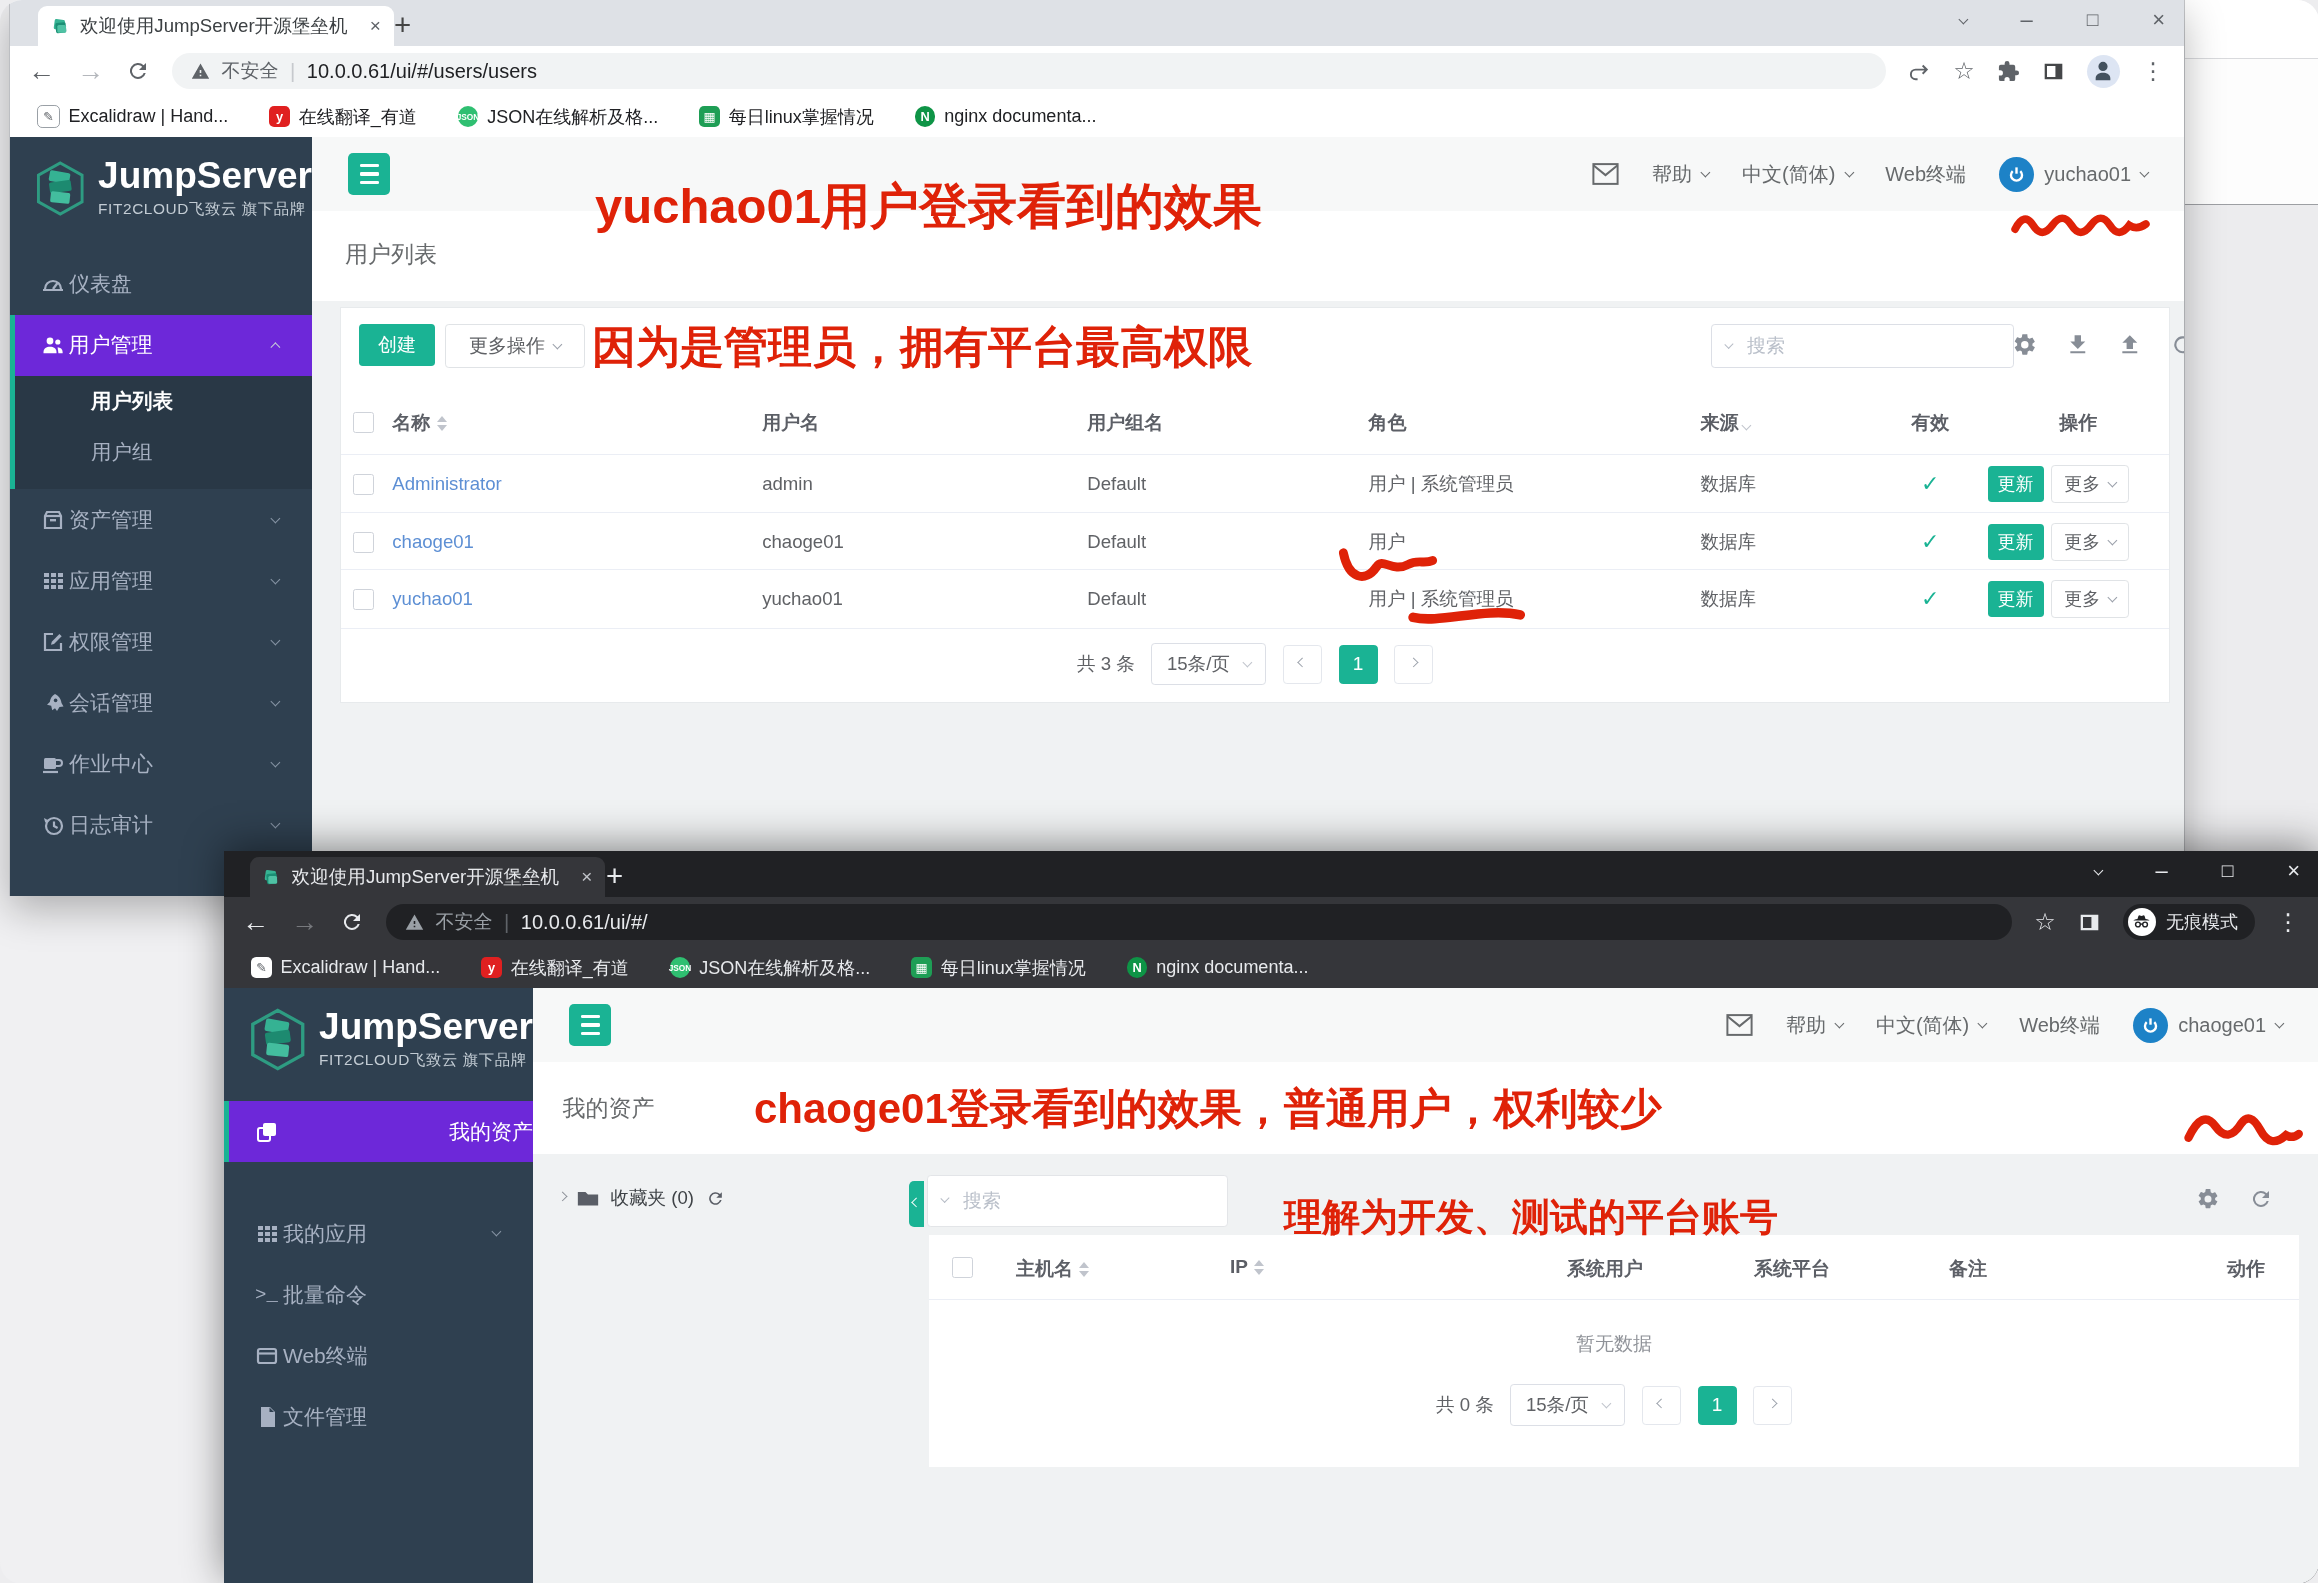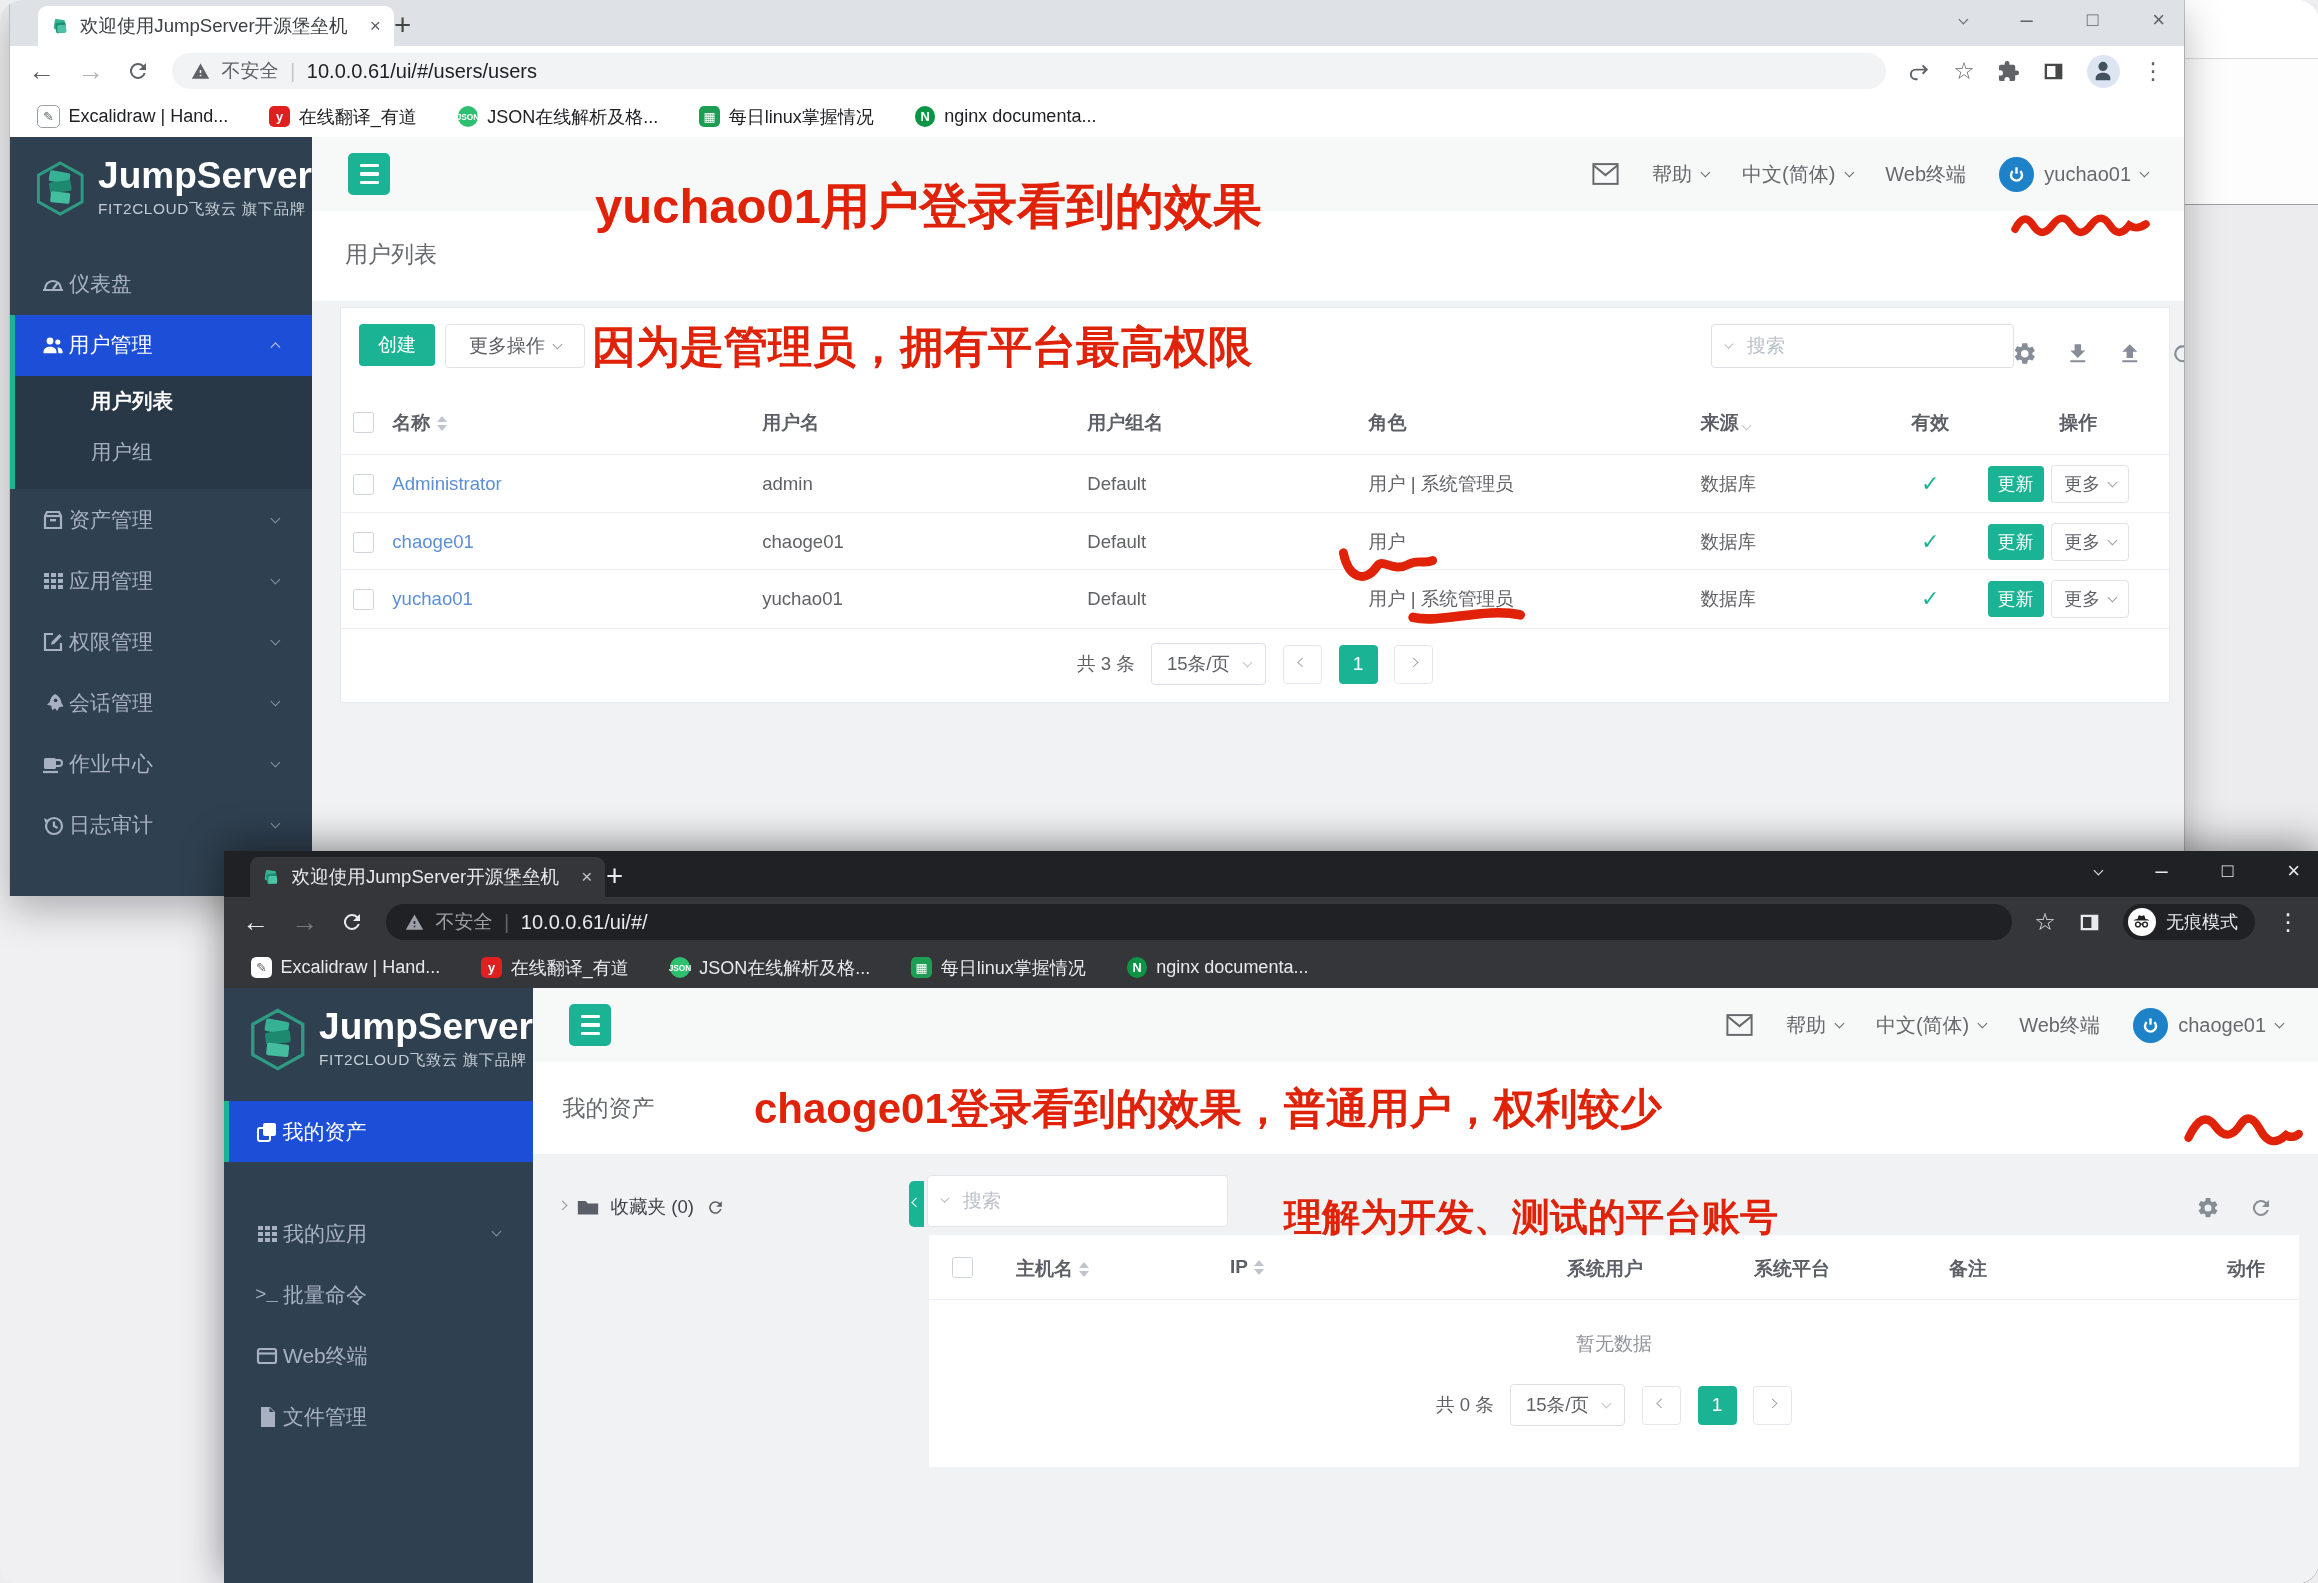--- a/index.html
+++ b/index.html
@@ -1,18 +1,18 @@
 <!DOCTYPE html>
 <html style="font-size:10.2px"><head>
 <meta charset="utf-8">
 <style>
   html,body{margin:0;padding:0;background:#ededef;font-family:"Liberation Sans","DejaVu Sans",sans-serif;}
   .canvas{position:relative;width:2319px;height:1584px;overflow:hidden;background:#f0f0f2;border-radius:22px;}
   .ab{position:absolute;}
-  .flex{display:flex;align-items:center;margin-top:9px;}
+  .flex{display:flex;align-items:center;}
   svg{display:block;}
   
   .chev{display:inline-block;width:8.3px;height:8.3px;border-right:1.9px solid currentColor;border-bottom:1.9px solid currentColor;transform:rotate(45deg);margin-top:-3.8px;}
   .chev.up{transform:rotate(-135deg);margin-top:3.8px;}
   .chev.right{transform:rotate(-45deg);}
   .chev.left{transform:rotate(135deg);}
   .chev.sm{width:5.8px;height:5.8px;border-width:1.3px;}
   
   .w1{left:9px;top:0;width:2174px;height:896px;background:#fff;border-left:0.6px solid #bcbec2;box-shadow:0 12.8px 38px rgba(0,0,0,.28);}
   .tabstrip1{left:0;top:0;right:0;height:46px;background:#dee1e6;}
@@ -28,21 +28,21 @@
   .bm{display:flex;align-items:center;gap:9px;font-size:18px;color:#202124;}
   .bmicon{width:20.5px;height:20.5px;border-radius:5.1px;display:flex;align-items:center;justify-content:center;color:#fff;font-size:12.8px;font-weight:bold;}
   
   .app{left:0;top:137px;right:0;bottom:0;overflow:hidden;}
   .side{background:#2f4050;height:100%;color:#a7b1c2;}
   .logo{display:flex;align-items:center;gap:14px;padding:18px 0 15.4px 25.6px;}
   .brandname{font-size:37px;font-weight:bold;color:#fff;line-height:1;}
   .brandsub{font-size:15.4px;color:#c3ccd4;margin-top:5.1px;letter-spacing:0.6px;}
   .sitem{display:flex;align-items:center;gap:4px;height:61px;padding-left:31px;font-size:21px;position:relative;}
   .sitem .cv{margin-left:auto;margin-right:33px;color:#8795a5;}
-  .sactive{background:#1d4ed8;border-left:5.1px solid #1ab394;padding-left:25.6px;color:#fff;}
+  .sactive{background:#6d28d9;border-left:5.1px solid #1ab394;padding-left:25.6px;color:#fff;justify-content:space-between;}
   .ssub{padding-left:76px;height:51px;display:flex;align-items:center;font-size:20.5px;background:#293846;border-left:5.1px solid #1ab394;}
   .icn{width:24px;height:24px;flex:0 0 auto;}
   .topbar{height:74px;background:#f7f8f8;border-bottom:0.6px solid #e7eaec;display:flex;align-items:center;padding:0 36px;gap:43px;}
   .hb{width:42px;height:42px;background:#1ab394;border-radius:5.1px;display:flex;flex-direction:column;justify-content:center;align-items:center;gap:5.1px;}
   .hb i{display:block;width:19px;height:3.2px;background:#fff;border-radius:1.3px;}
   .hmenu{display:flex;align-items:center;gap:10.2px;color:#676a6c;font-size:20px;}
   .avatar{width:35px;height:35px;border-radius:50%;background:#1d82c7;display:flex;align-items:center;justify-content:center;}
   .card{background:#fff;border:0.6px solid #e7eaec;}
   .gbtn{background:#1ab394;color:#fff;border-radius:3.8px;display:flex;align-items:center;justify-content:center;font-size:19px;}
   .wbtn{background:#fff;border:0.6px solid #e0e3e6;color:#606266;border-radius:3.8px;display:flex;align-items:center;justify-content:center;gap:9px;font-size:19px;}

